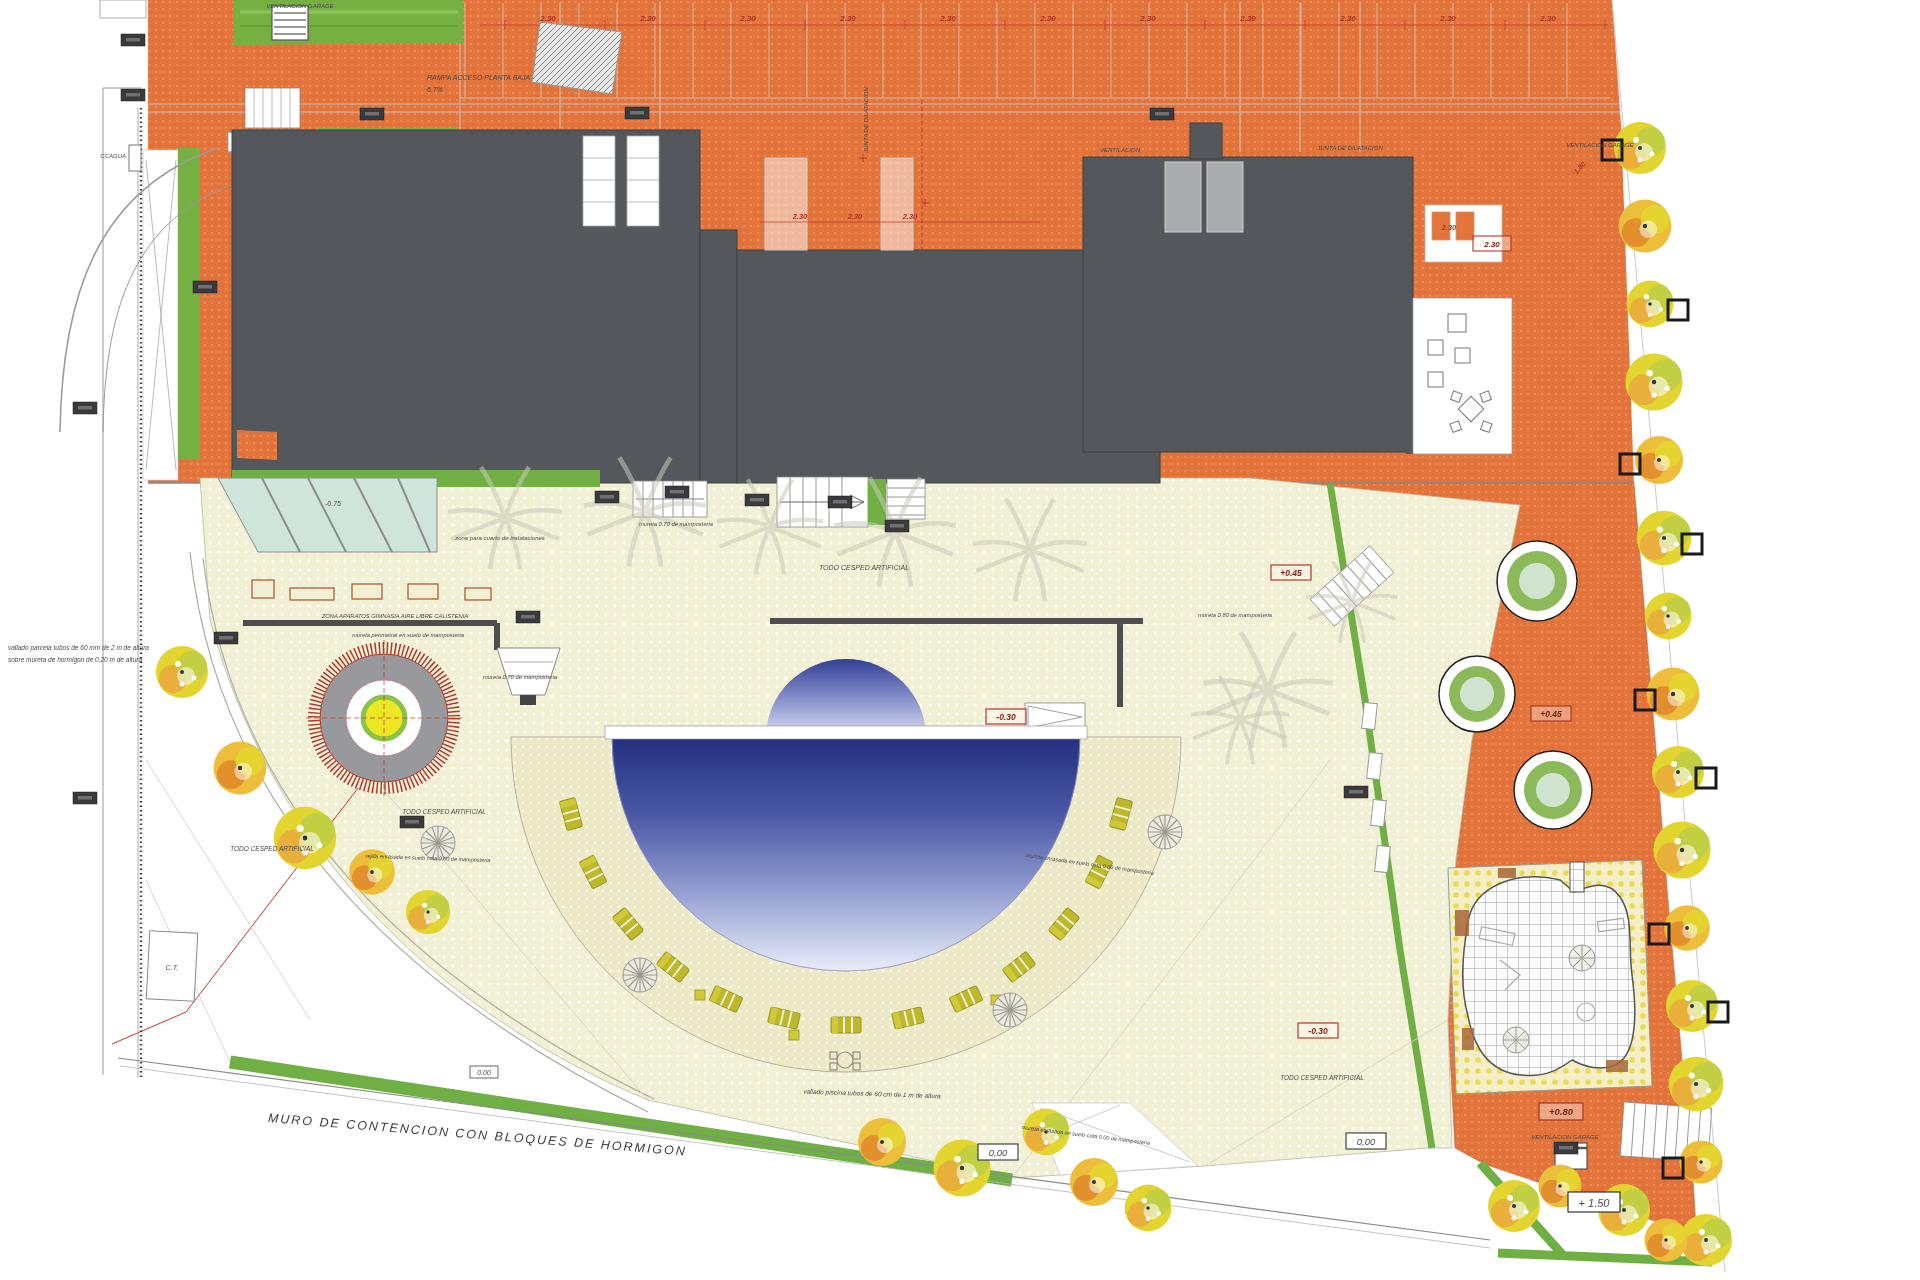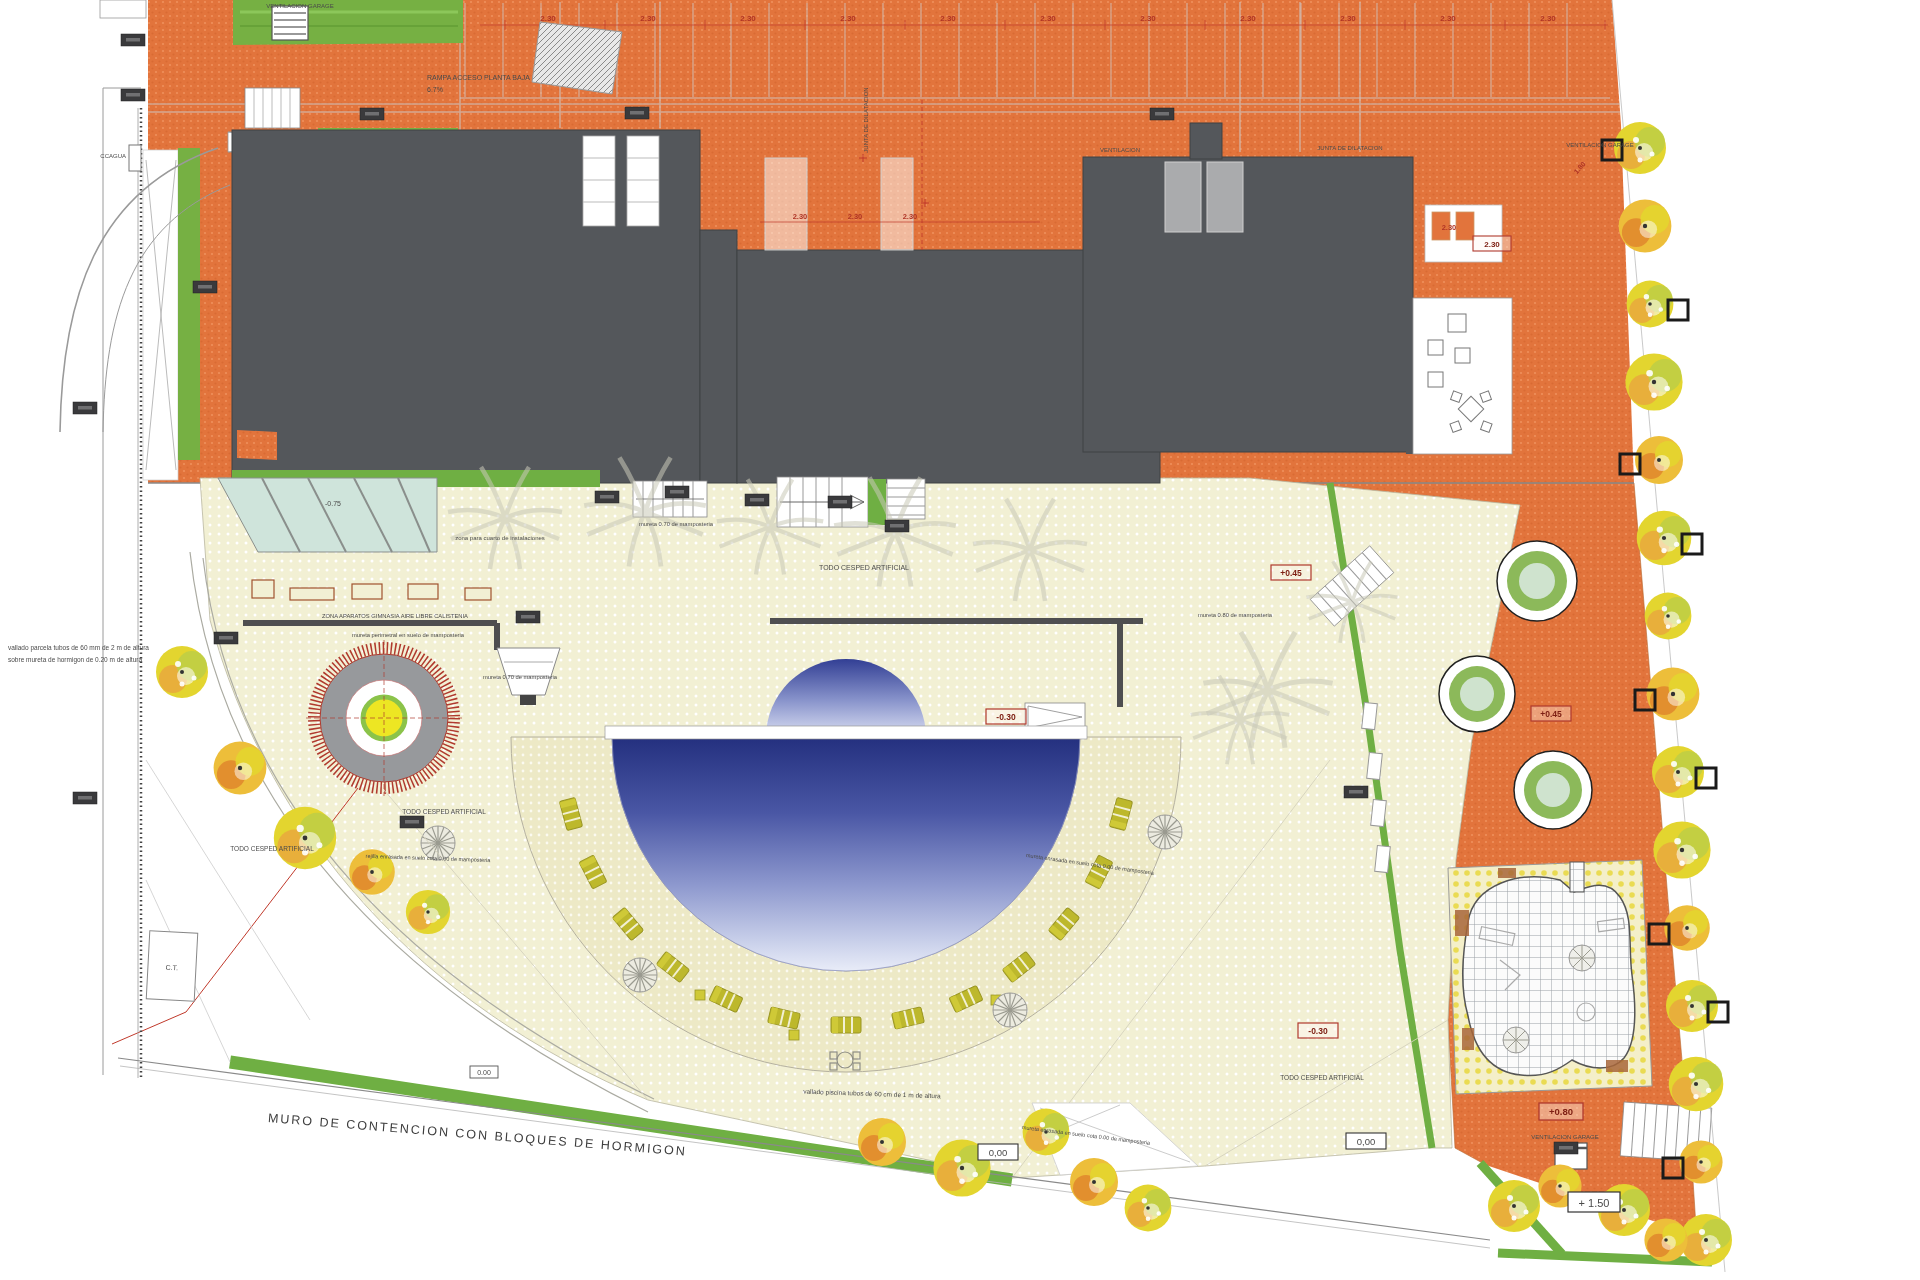--- a/index.html
+++ b/index.html
@@ -1,17 +1,17 @@
 <!DOCTYPE html>
 <html><head>
 <meta charset="utf-8">
 <style>
   html,body{margin:0;padding:0;background:#ffffff;width:1920px;height:1280px;overflow:hidden;
     font-family:"Liberation Sans",sans-serif;}
-  #stage{position:relative;width:1575px;height:1280px;background:#fff;}
+  #stage{position:relative;width:1575px;height:1280px;background:#fff;font-style:italic;}
   svg{position:absolute;left:0;top:0;}
   text{font-family:"Liberation Sans",sans-serif;fill:#4a4a4a;}
   .tiny{font-size:6px;}
   .ann{font-size:6.5px;}
   .ann7{font-size:7px;}
   .red{fill:#b03425;font-weight:bold;}
   .chipv{fill:#7e2014;font-weight:bold;}
   .muro{font-size:12.5px;letter-spacing:2px;fill:#3c3c3c;}
 </style>
 </head>

